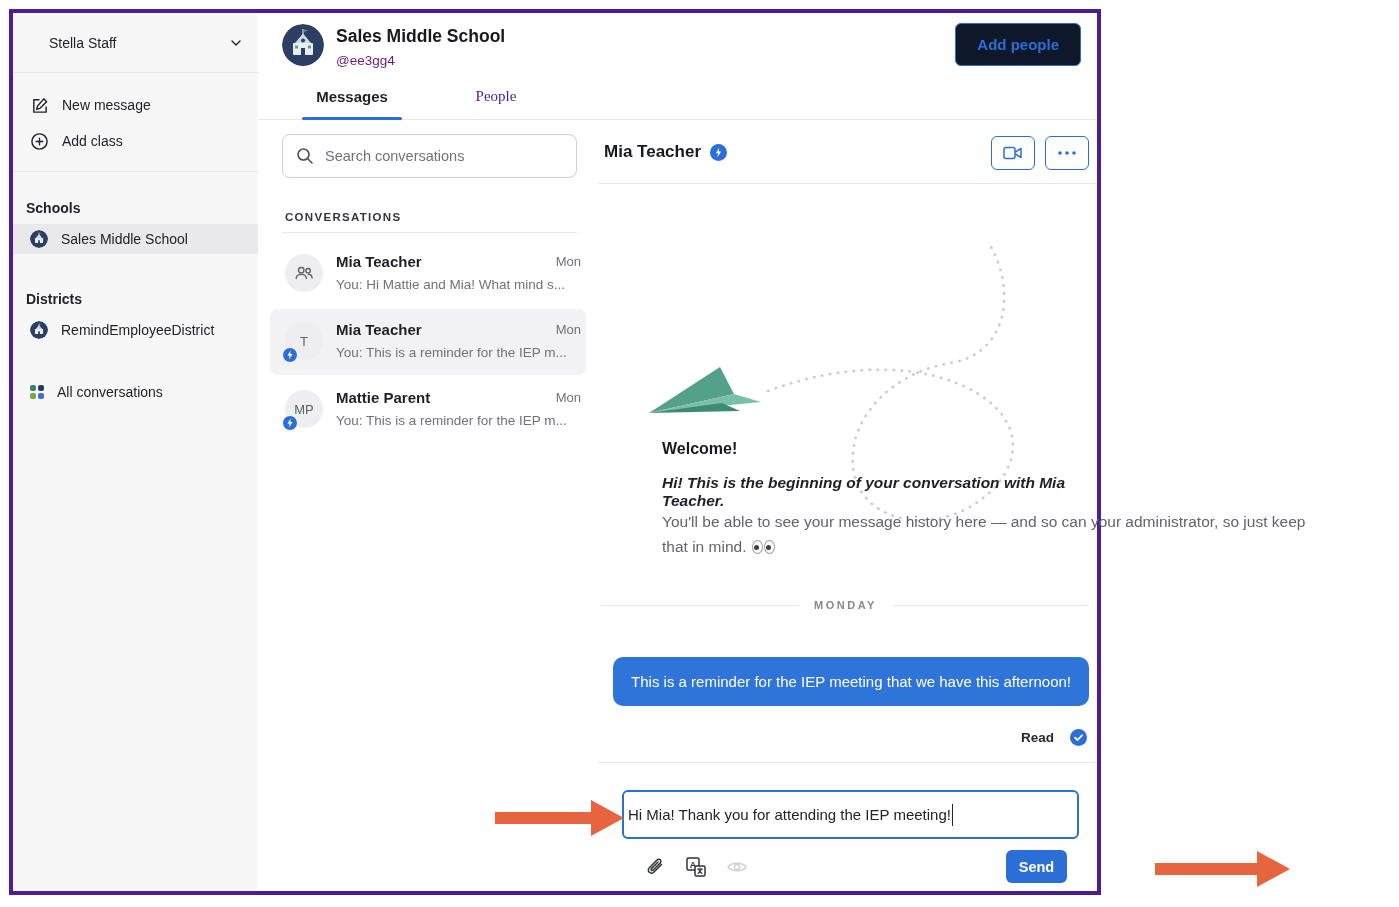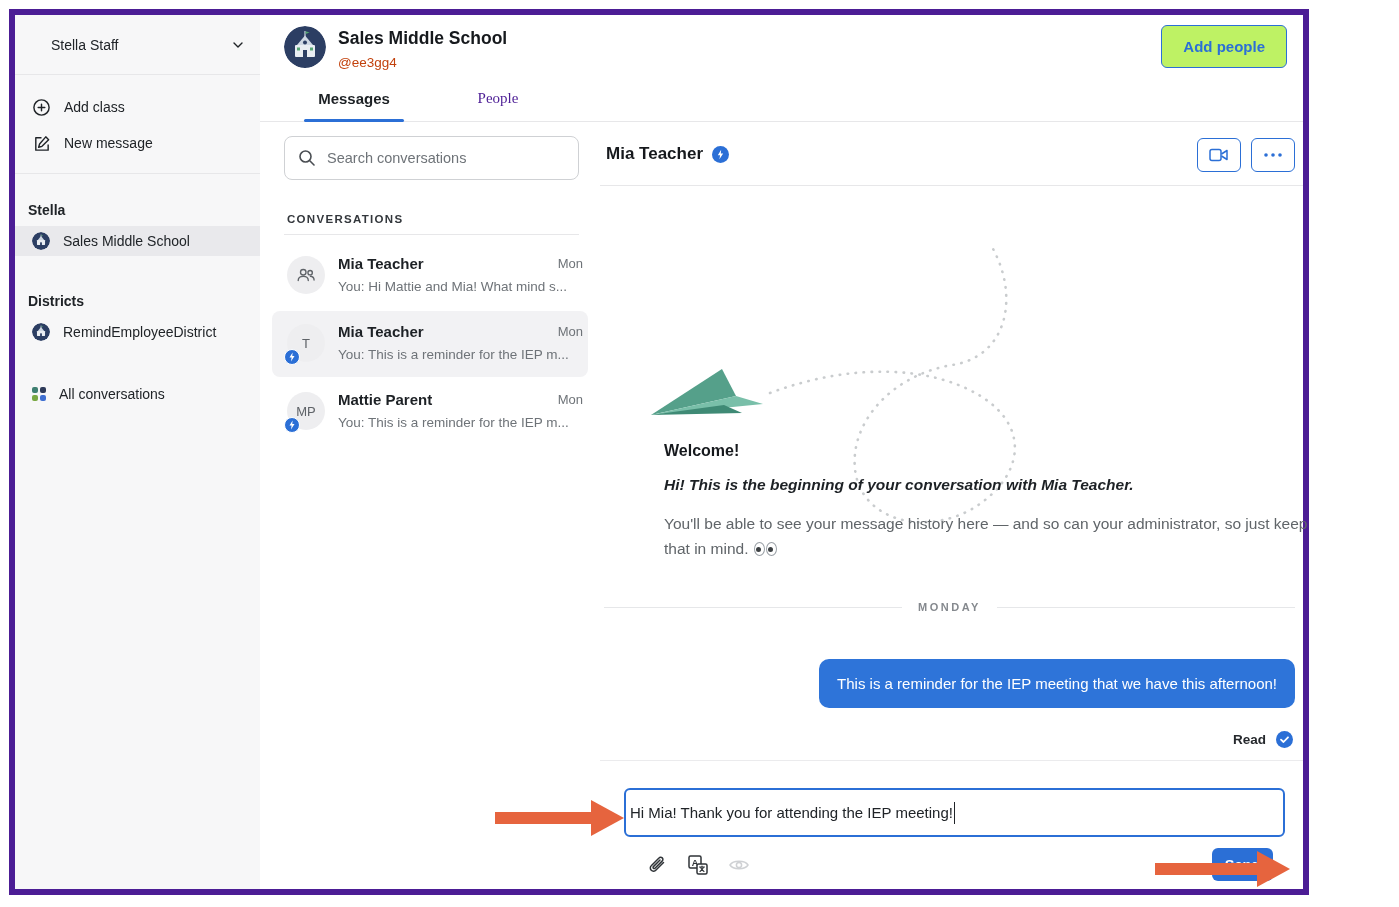--- a/index.html
+++ b/index.html
@@ -1,19 +1,19 @@
 <!DOCTYPE html>
 <html><head>
 <meta charset="utf-8">
 <style>
   * { margin:0; padding:0; box-sizing:border-box; }
   body { font-family:"Liberation Sans", sans-serif; background:#fff; }
   .canvas { position:relative; width:1399px; height:907px; background:#fff; overflow:hidden; }
-  .window { position:absolute; left:9px; top:9px; width:1300px; height:886px;
-            border:6px solid #4c1d95; background:#fff; }
+  .window { position:absolute; left:9px; top:9px; width:1092px; height:886px;
+            border:4px solid #4c1d95; background:#fff; }
 
   
   .sidebar { position:absolute; left:0; top:0; width:245px; height:100%; background:#f7f7f8; }
   .account-row { height:60px; border-bottom:1px solid #e7e7e9; display:flex; align-items:center;
                  padding:0 16px 0 36px; cursor:pointer; }
   .account-name { font-size:14px; color:#202428; flex:1; }
   .chev { width:12px; height:12px; }
   .side-nav { margin-top:14px; }
   .side-row { height:36px; display:flex; align-items:center; padding-left:17px; gap:13px;
               font-size:14px; color:#202428; cursor:pointer; }
@@ -24,23 +24,23 @@
   .side-item.selected { background:#e9e9ec; }
   .mini-avatar { width:18px; height:18px; border-radius:50%; flex:0 0 18px; }
   .dots-grid { width:14px; height:14px; display:grid; grid-template-columns:6px 6px; gap:2px; }
   .dots-grid span { width:6px; height:6px; border-radius:2px; }
 
   
   .main { position:absolute; left:245px; top:0; right:0; bottom:0; background:#fff; }
   .main-header { position:absolute; left:0; top:0; right:0; height:107px; border-bottom:1px solid #e7e7e9; }
   .school-avatar { position:absolute; left:24px; top:11px; width:42px; height:42px; border-radius:50%; }
   .school-title { position:absolute; left:78px; top:13px; font-size:17.5px; font-weight:700; color:#16191d; }
-  .school-handle { position:absolute; left:78px; top:40px; font-size:13.5px; color:#c2410c; }
+  .school-handle { position:absolute; left:78px; top:40px; font-size:13.5px; color:#701a75; }
   .add-people-btn { position:absolute; right:16px; top:10px; height:43px; padding:6px 21px;
-                    border:1px solid #2b6fd6; border-radius:6px; background:#bef264; color:#2b6fd6;
+                    border:1px solid #2b6fd6; border-radius:6px; background:#0f172a; color:#2b6fd6;
                     font-size:15px; font-weight:700; font-family:inherit; cursor:pointer; }
   .tabs { position:absolute; left:44px; bottom:0; display:flex; gap:64px; }
   .tab { position:relative; width:100px; text-align:center; padding-bottom:14px; font-size:15px; cursor:pointer; }
   .tab.active { font-weight:700; color:#1d2125; }
   .tab.inactive { color:#4c1d95; width:60px;font-family:Liberation Serif, serif; }
   .tab.active::after { content:''; position:absolute; left:0; right:0; bottom:-1px; height:3px;
                        background:#2b6fd6; border-radius:2px; }
 
   
   .conv-col { position:absolute; left:0; top:108px; width:340px; bottom:0; }
@@ -86,21 +86,21 @@
   .eyes { display:inline-block; white-space:nowrap; vertical-align:-2px; }
   .eye { display:inline-block; width:11px; height:14px; background:#fff; border:1px solid #9aa0a6;
          border-radius:50%; position:relative; margin-left:1px; }
   .eye::after { content:''; position:absolute; left:1px; top:4px; width:5px; height:5px;
                 border-radius:50%; background:#3c4043; }
   .monday-row { position:absolute; left:4px; right:8px; top:414px; display:flex; align-items:center; gap:16px; }
   .monday-row .line { flex:1; height:1px; background:#e6e7e9; }
   .monday-text { font-size:11px; letter-spacing:2.5px; color:#85898e; font-weight:600; }
   .bubble { position:absolute; right:8px; top:472px; max-width:476px; background:#2e74d9; color:#fff;
             border-radius:10px; padding:13px 18px; font-size:15px; line-height:23px; }
-  .read-row { position:absolute; right:10px; top:544px; display:flex; align-items:center; gap:10px;
+  .read-row { position:absolute; right:10px; top:544px; display:flex; align-items:center; gap:16px;
               font-size:13.5px; font-weight:600; color:#26292d; }
 
   
   .composer { position:absolute; left:0; right:0; bottom:0; height:129px; border-top:1px solid #ebebed; }
   .msg-input { position:absolute; left:24px; right:18px; top:27px; height:49px;
                border:2px solid #2b6fd6; border-radius:6px; background:#fff;
                display:flex; align-items:center; padding-left:4px; font-size:15px; color:#202428;
                cursor:text; }
   .caret { width:1.5px; height:22px; background:#202428; margin-left:1px; }
   .composer-tools { position:absolute; left:45px; top:92px; display:flex; gap:17px; align-items:center; }
@@ -122,35 +122,35 @@
     <div class="sidebar">
       <div class="account-row">
         <span class="account-name">Stella Staff</span>
         <svg class="chev" viewBox="0 0 12 12">
             <path d="M2 4 l4 4 4-4" fill="none" stroke="#202428" stroke-width="1.4" stroke-linecap="round" stroke-linejoin="round"></path>
           </svg>
       </div>
       <div class="side-nav">
         <div class="side-row">
           <svg width="19" height="19" viewBox="0 0 20 20">
+              <path d="M10 4 H4 V17 H17 V11" fill="none" stroke="#202428" stroke-width="1.5" stroke-linejoin="round"></path>
+              <path d="M14.5 3 L17.5 6 L10.5 13 L7 14 L8 10.5 Z" fill="none" stroke="#202428" stroke-width="1.5" stroke-linejoin="round"></path>
+            </svg>
+          <span>New message</span>
+        </div>
+        <div class="side-row">
+          <svg width="19" height="19" viewBox="0 0 20 20">
               <circle cx="10" cy="10" r="8" fill="none" stroke="#202428" stroke-width="1.5"></circle>
               <path d="M10 6.5 V13.5 M6.5 10 H13.5" stroke="#202428" stroke-width="1.5" stroke-linecap="round"></path>
             </svg>
           <span>Add class</span>
         </div>
-        <div class="side-row">
-          <svg width="19" height="19" viewBox="0 0 20 20">
-              <path d="M10 4 H4 V17 H17 V11" fill="none" stroke="#202428" stroke-width="1.5" stroke-linejoin="round"></path>
-              <path d="M14.5 3 L17.5 6 L10.5 13 L7 14 L8 10.5 Z" fill="none" stroke="#202428" stroke-width="1.5" stroke-linejoin="round"></path>
-            </svg>
-          <span>New message</span>
-        </div>
       </div>
       <div class="side-divider"></div>
-      <div class="side-section">Stella</div>
+      <div class="side-section">Schools</div>
       <div class="side-item selected">
         <svg class="mini-avatar" viewBox="0 0 20 20">
             <circle cx="10" cy="10" r="10" fill="#2c3e63"></circle>
             <rect x="5.5" y="9" width="9" height="5.5" rx="0.5" fill="#e9edf2"></rect>
             <path d="M10 4.5 L13.5 9 H6.5 Z" fill="#cfd8e3"></path>
             <rect x="9" y="11.5" width="2" height="3" fill="#2c3e63"></rect>
             <rect x="9.6" y="2.8" width="0.8" height="3" fill="#cfd8e3"></rect>
             <path d="M10.4 3 l2 0.7 -2 0.7 Z" fill="#57a773"></path>
           </svg>
         <span>Sales Middle School</span>

